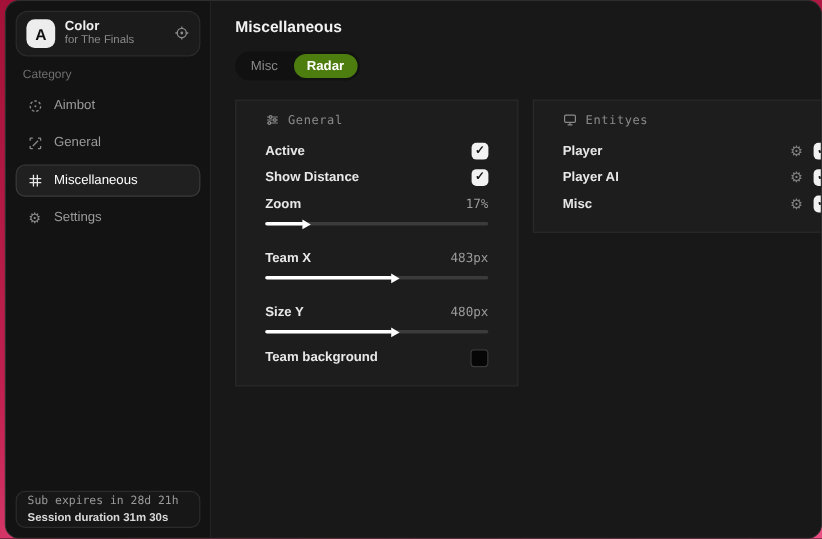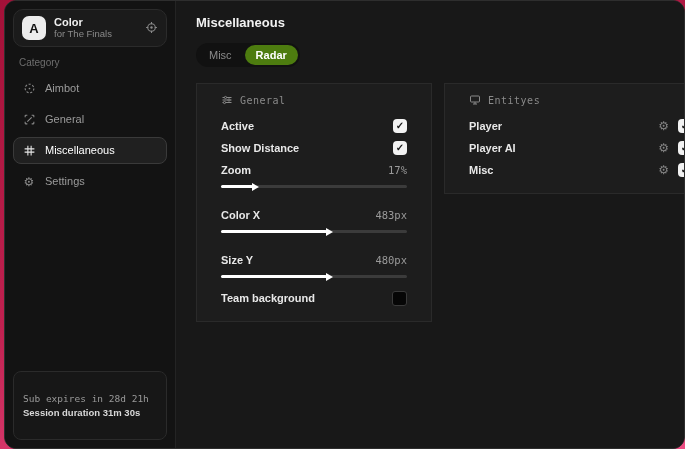--- a/index.html
+++ b/index.html
@@ -23,21 +23,21 @@
   .app-sub{font-size:9.5px;color:#8b8b8b;}
   .app-gear{color:#8b8b8b;font-size:12px;line-height:1;cursor:pointer;}
   .cat-label{margin:10px 14px 6px;font-size:10px;color:#6e6e6e;}
   .nav{display:flex;flex-direction:column;gap:2px;}
   .nav-item{display:flex;align-items:flex-start;gap:9px;margin:1px 8px;padding:6px 8px;
     border-radius:8px;color:#9b9b9b;font-size:11px;border:1px solid transparent;cursor:pointer;}
   .nav-item .ni{width:14px;display:inline-flex;justify-content:center;color:#8a8a8a;font-size:12px;}
   .nav-item.active{color:#fff;background:#202020;border-color:#3a3a3a;}
   .nav-item.active .ni{color:#e8e8e8;}
   .foot-card{position:absolute;left:8px;right:8px;bottom:8px;background:#171717;
-    border:1px solid #2b2b2b;border-radius:8px;padding:21px 9px;}
+    border:1px solid #2b2b2b;border-radius:8px;padding:2px 9px;}
   .foot-line1{font-family:"DejaVu Sans Mono",monospace;font-size:9.5px;color:#9a9a9a;}
   .foot-line2{font-size:9.5px;color:#d9d9d9;margin-top:3px;font-weight:bold;}
 
   
   .main{flex:1;background:#181818;padding:14px 20px;box-sizing:border-box;}
   .page-title{font-size:13px;font-weight:bold;color:#f2f2f2;}
   .tabs{display:inline-flex;align-items:center;gap:2px;margin-top:13px;
     background:#111;border-radius:14px;padding:2px;}
   .tab{padding:4px 11px;border-radius:12px;font-size:11px;color:#8a8a8a;cursor:pointer;}
   .tab.active{background:#4d7c0f;color:#fff;font-weight:bold;}
@@ -175,21 +175,21 @@
             <span class="row-label">Zoom</span>
             <span class="row-value">17%</span>
           </div>
           <div class="slider">
             <div class="fill" style="width: 17%;"></div>
           </div>
 
           <div class="group-gap"></div>
 
           <div class="row">
-            <span class="row-label">Color X</span>
+            <span class="row-label">Team X</span>
             <span class="row-value">483px</span>
           </div>
           <div class="slider">
             <div class="fill" style="width: 57%;"></div>
           </div>
 
           <div class="group-gap"></div>
 
           <div class="row">
             <span class="row-label">Size Y</span>

